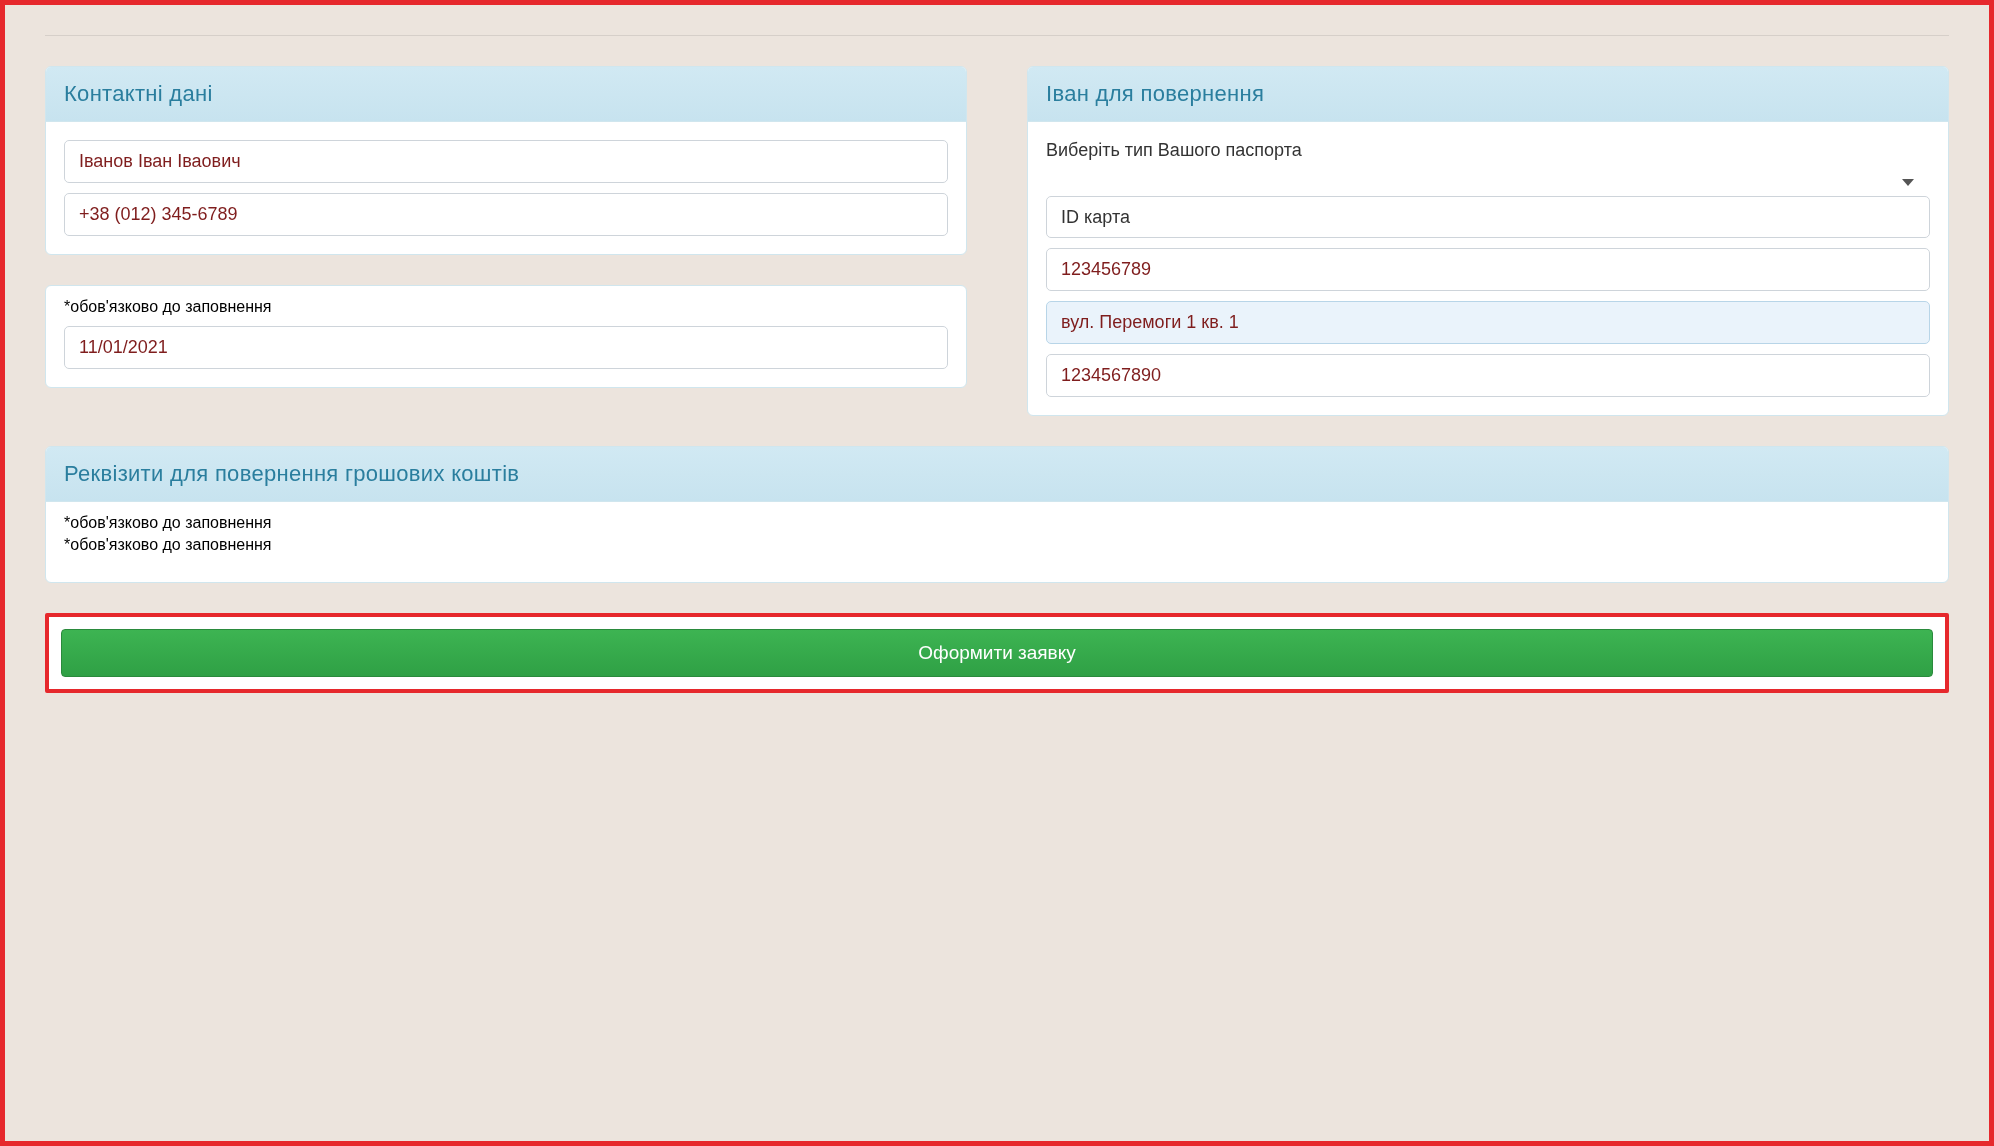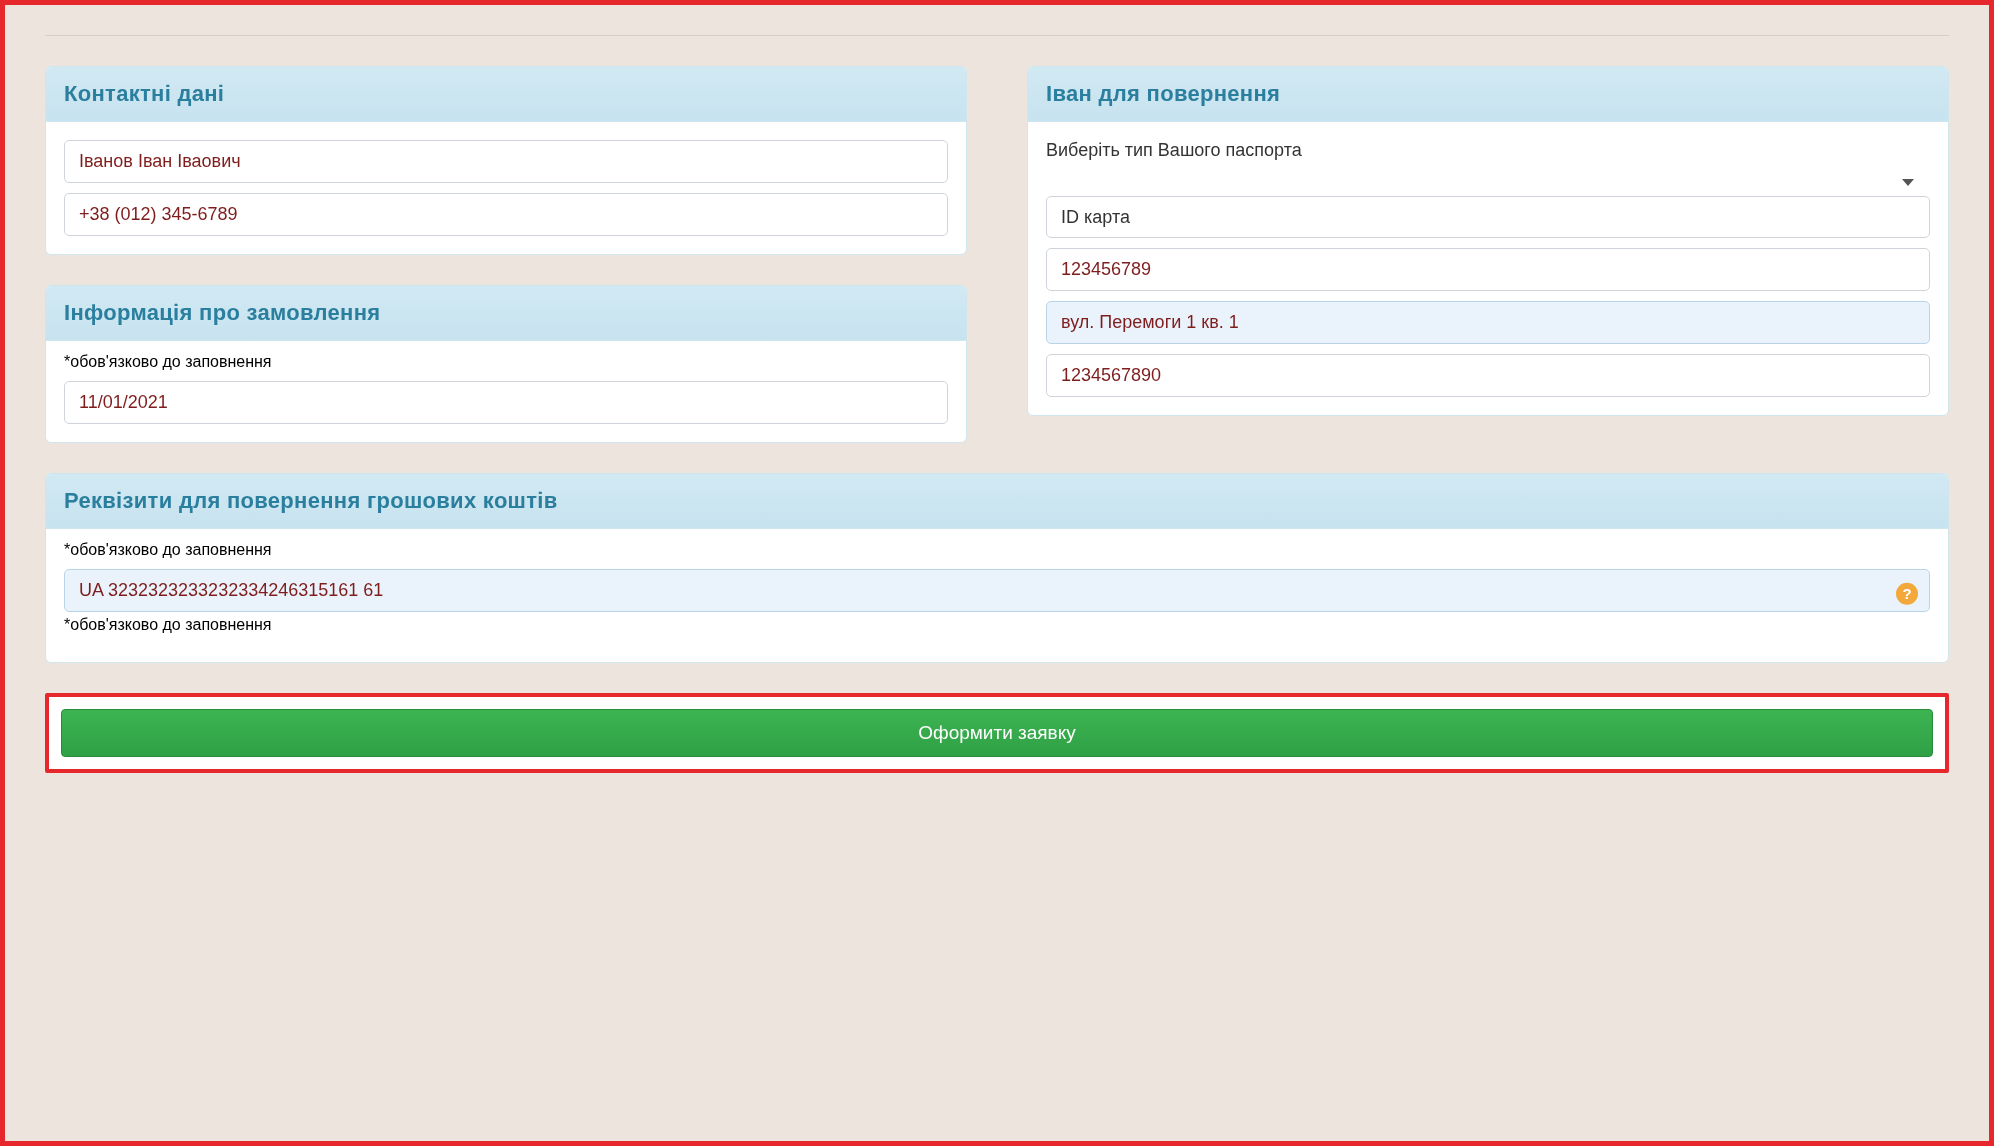--- a/index.html
+++ b/index.html
@@ -35,21 +35,21 @@
       background: #ffffff;
       border: 1px solid #d0e6ee;
       border-radius: 6px;
       margin-bottom: 30px;
       overflow: hidden;
     }
     .card-header {
       background: linear-gradient(#d1e9f3, #c7e3ef);
       color: #2a7e9e;
       font-size: 22px;
-      font-weight: 700;
+      font-weight: 400;
       padding: 14px 18px;
       border-bottom: 1px solid #d0e6ee;
       letter-spacing: 0.3px;
     }
     .card-body {
       padding: 18px 18px;
     }
     .form-label {
       color: #333;
       font-size: 18px;
@@ -163,21 +163,20 @@
 
       <div class="card">
         <div class="card-header">Контактні дані</div>
         <div class="card-body">
           <input type="text" class="form-control" value="Іванов Іван Іваович" style="">
           <input type="text" class="form-control" value="+38 (012) 345-6789" style="">
         </div>
       </div>
 
       <div class="card">
-        <div class="card-header">Інформація про замовлення</div>
         <div class="card-body">
           <div class="hint-text">*обов'язково до заповнення</div>
           <input type="text" class="form-control" value="11/01/2021" style="">
         </div>
       </div>
     </div>
 
     <div class="col">
 
       <div class="card">
@@ -194,24 +193,20 @@
           <input type="text" class="form-control" value="1234567890" style="">
         </div>
       </div>
     </div>
   </div>
 
   <div class="card full-width">
     <div class="card-header">Реквізити для повернення грошових коштів</div>
     <div class="card-body">
       <div class="hint-text">*обов'язково до заповнення</div>
-      <div class="iban-wrapper">
-        <input type="text" class="form-control highlighted" value="UA 3232323233232334246315161 61" style="">
-        <span class="iban-help">?</span>
-      </div>
       <div class="hint-text">*обов'язково до заповнення</div>
     </div>
   </div>
 
   <div class="submit-frame">
     <button class="submit-button">Оформити заявку</button>
   </div>
 
 </div>
 

